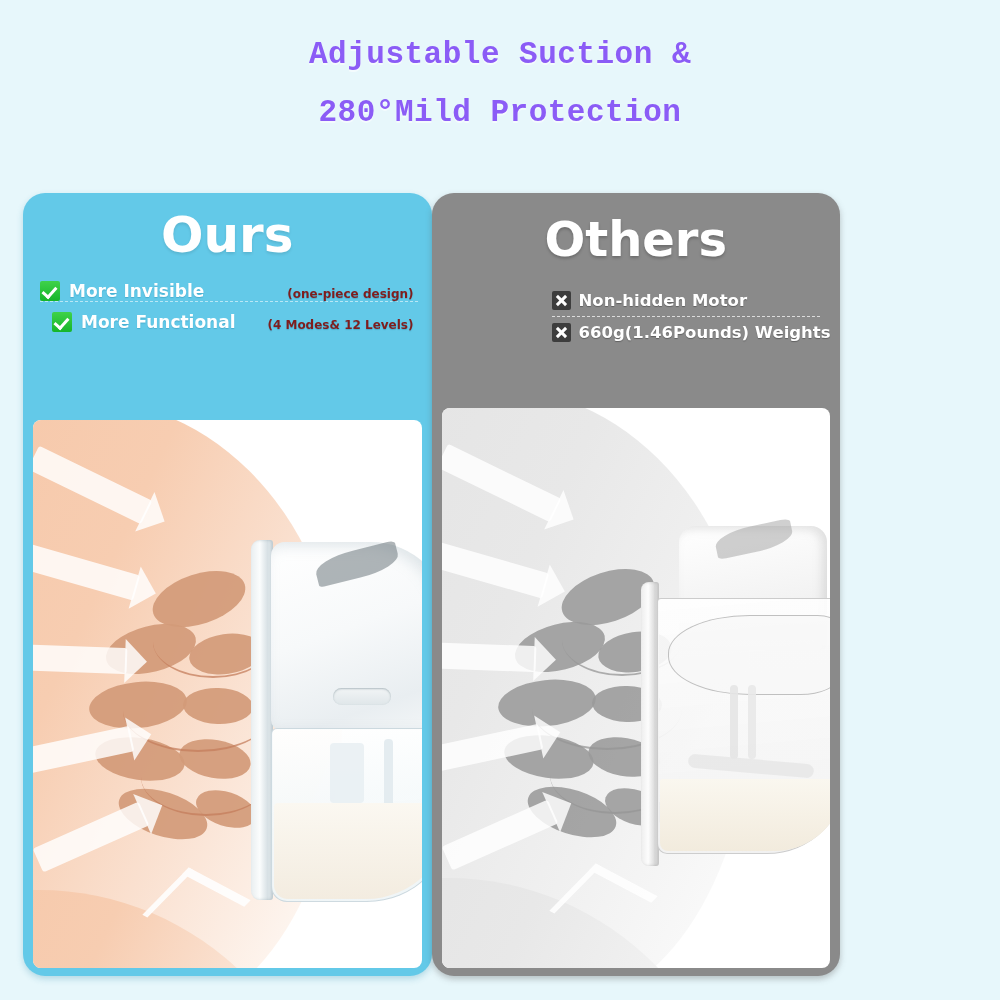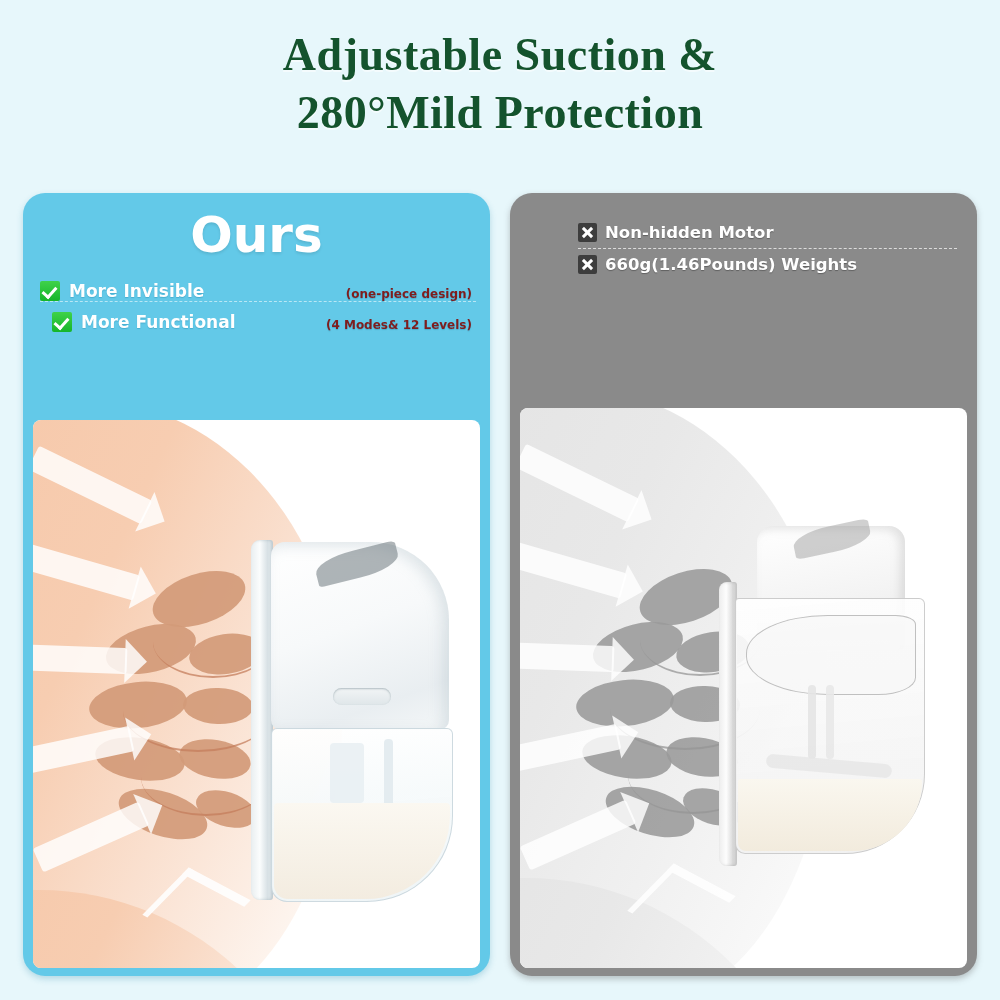--- a/index.html
+++ b/index.html
@@ -17,36 +17,36 @@
 
   
   .title-block {
     position: absolute;
     top: 26px;
     left: 0;
     width: 1000px;
     text-align: center;
   }
   .title-line {
-    color: #14532d;
-    font-family: Liberation Serif, serif;
+    color: #8b5cf6;
+    font-family: Liberation Mono, monospace;
     font-weight: bold;
-    font-size: 46px;
+    font-size: 31px;
     letter-spacing: 0.5px;
     line-height: 58px;
     text-shadow: 0 2px 0 rgba(255,255,255,0.55);
     white-space: nowrap;
   }
 
   
   .panels {
     position: absolute;
     top: 193px;
     left: 23px;
-    width: 954px;
+    width: 817px;
     height: 783px;
     display: flex;
     justify-content: space-between;
   }
   .panel {
     width: 467px;
     height: 783px;
     border-radius: 22px;
     position: relative;
     box-sizing: border-box;
@@ -129,22 +129,22 @@
     font-weight: bold;
     font-size: 12px;
     white-space: nowrap;
     margin-left: auto;
     padding-right: 4px;
     text-shadow: 0 1px 1px rgba(40,140,175,0.45);
   }
 
   
   .feature-list-others {
-    margin: 24px 0 0 0;
-    padding: 0 20px 0 68px;
+    margin: 18px 0 0 0;
+    padding: 0 20px 0 120px;
     list-style: none;
   }
   .feature-row-others {
     display: flex;
     align-items: center;
     height: 31px;
     border-bottom: 1px dashed rgba(255,255,255,0.70);
   }
   .feature-row-others:last-child { border-bottom: none; }
 
@@ -519,20 +519,21 @@
             <div class="dev-ours-valve"></div>
             <div class="dev-ours-stem"></div>
             <div class="dev-ours-milk"></div>
           </div>
         </div>
       </div>
     </div>
   </div>
 
   <div class="panel panel-others">
+    <div class="panel-heading">Others</div>
 
     <ul class="feature-list-others">
       <li class="feature-row-others">
         <span class="mark-x"></span>
         <span class="feat-name-others">Non-hidden Motor</span>
       </li>
       <li class="feature-row-others">
         <span class="mark-x"></span>
         <span class="feat-name-others">660g(1.46Pounds) Weights</span>
       </li>

